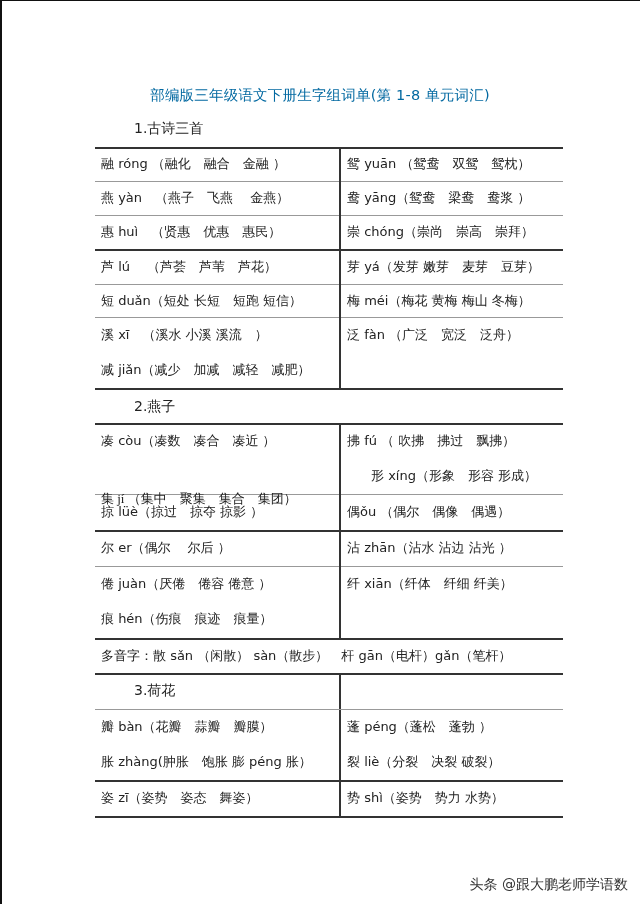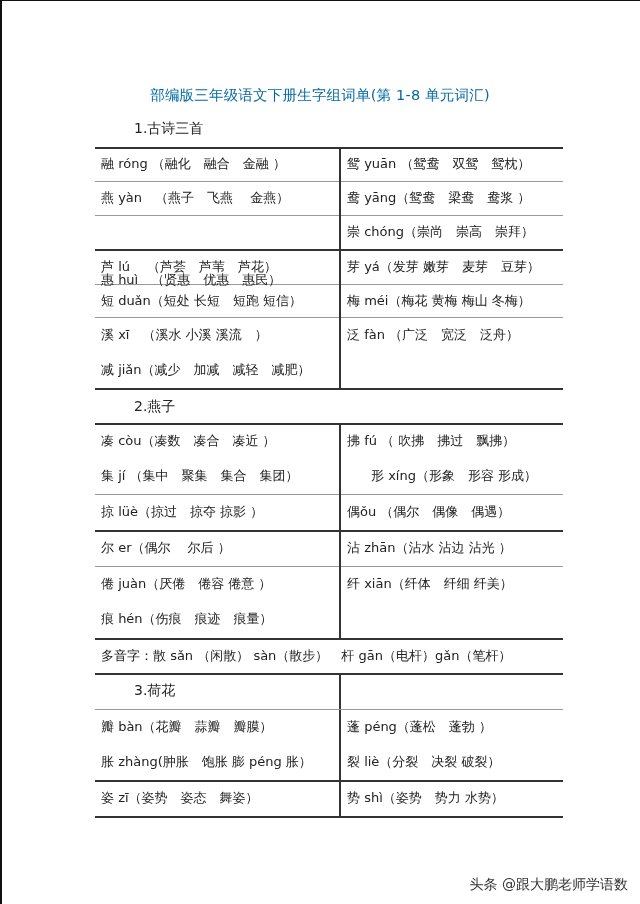--- a/index.html
+++ b/index.html
@@ -48,21 +48,21 @@
   <div class="hline thin" style="left:95px; width:468px; top:181px;"></div>
   <div class="hline thin" style="left:95px; width:468px; top:215px;"></div>
   <div class="hline" style="left:95px; width:468px; top:249px;"></div>
   <div class="hline thin" style="left:95px; width:468px; top:284px;"></div>
   <div class="hline thin" style="left:95px; width:468px; top:317px;"></div>
   <div class="hline" style="left:95px; width:468px; top:388px;"></div>
   <div class="vline" style="left:339px; top:147px; height:243px;"></div>
 
   <div class="cell left" style="top:155px;">融 róng （融化　融合　金融 ）</div>
   <div class="cell left" style="top:189px;">燕 yàn　（燕子　飞燕　 金燕）</div>
-  <div class="cell left" style="top:223px;margin-top:48px;">惠 huì　（贤惠　优惠　惠民）</div>
+  <div class="cell left" style="top:223px;">惠 huì　（贤惠　优惠　惠民）</div>
   <div class="cell left" style="top:258px;">芦 lú　 （芦荟　芦苇　芦花）</div>
   <div class="cell left" style="top:292px;">短 duǎn（短处 长短　短跑 短信）</div>
   <div class="cell left" style="top:326px;">溪 xī　（溪水 小溪 溪流　）</div>
   <div class="cell left" style="top:361px;">减 jiǎn（减少　加减　减轻　减肥）</div>
 
   <div class="cell right" style="top:155px;">鸳 yuān （鸳鸯　双鸳　鸳枕）</div>
   <div class="cell right" style="top:189px;">鸯 yāng（鸳鸯　梁鸯　鸯浆 ）</div>
   <div class="cell right" style="top:223px;">崇 chóng（崇尚　崇高　崇拜）</div>
   <div class="cell right" style="top:258px;">芽 yá（发芽 嫩芽　麦芽　豆芽）</div>
   <div class="cell right" style="top:292px;">梅 méi（梅花 黄梅 梅山 冬梅）</div>
@@ -74,21 +74,21 @@
 <div>
   <div class="hline" style="left:95px; width:468px; top:423px;"></div>
   <div class="hline thin" style="left:95px; width:468px; top:494px;"></div>
   <div class="hline" style="left:95px; width:468px; top:530px;"></div>
   <div class="hline thin" style="left:95px; width:468px; top:566px;"></div>
   <div class="hline" style="left:95px; width:468px; top:638px;"></div>
   <div class="hline" style="left:95px; width:468px; top:673px;"></div>
   <div class="vline" style="left:339px; top:423px; height:216px;"></div>
 
   <div class="cell left" style="top:432px;">凑 còu（凑数　凑合　凑近 ）</div>
-  <div class="cell left" style="top:467px;">集 jí （集中　聚集　集合　集团）</div>
+  <div class="cell left" style="top:490px;font-family:Liberation Serif, serif;">集 jí （集中　聚集　集合　集团）</div>
   <div class="cell left" style="top:503px;">掠 lüè（掠过　掠夺 掠影 ）</div>
   <div class="cell left" style="top:539px;">尔 er（偶尔　 尔后 ）</div>
   <div class="cell left" style="top:575px;">倦 juàn（厌倦　倦容 倦意 ）</div>
   <div class="cell left" style="top:610px;">痕 hén（伤痕　痕迹　痕量）</div>
 
   <div class="cell right" style="top:432px;">拂 fú （ 吹拂　拂过　飘拂）</div>
   <div class="cell right" style="top:467px;margin-left:24px;">形 xíng（形象　形容 形成）</div>
   <div class="cell right" style="top:503px;">偶ǒu （偶尔　偶像　偶遇）</div>
   <div class="cell right" style="top:539px;">沾 zhān（沾水 沾边 沾光 ）</div>
   <div class="cell right" style="top:575px;">纤 xiān（纤体　纤细 纤美）</div>

